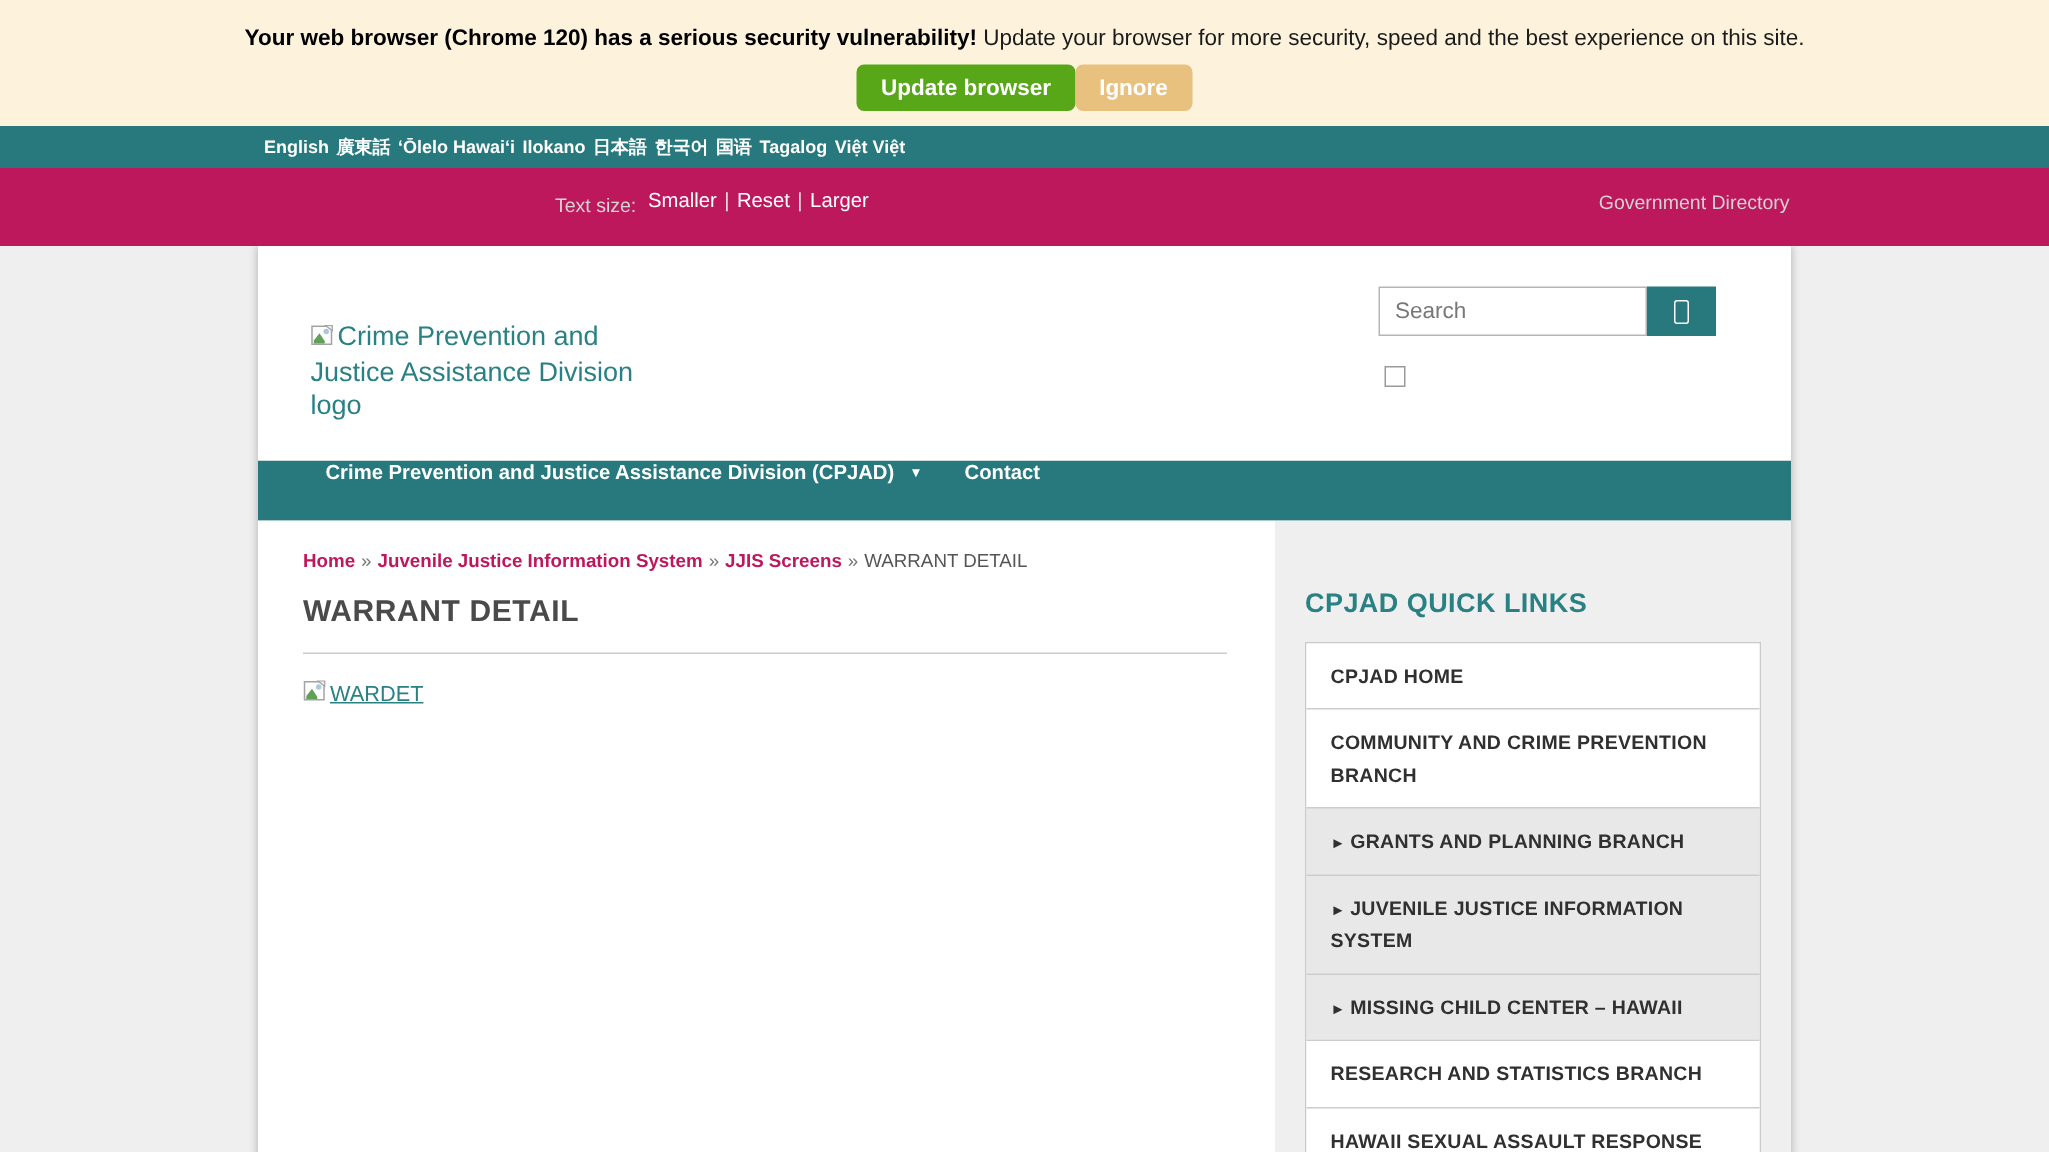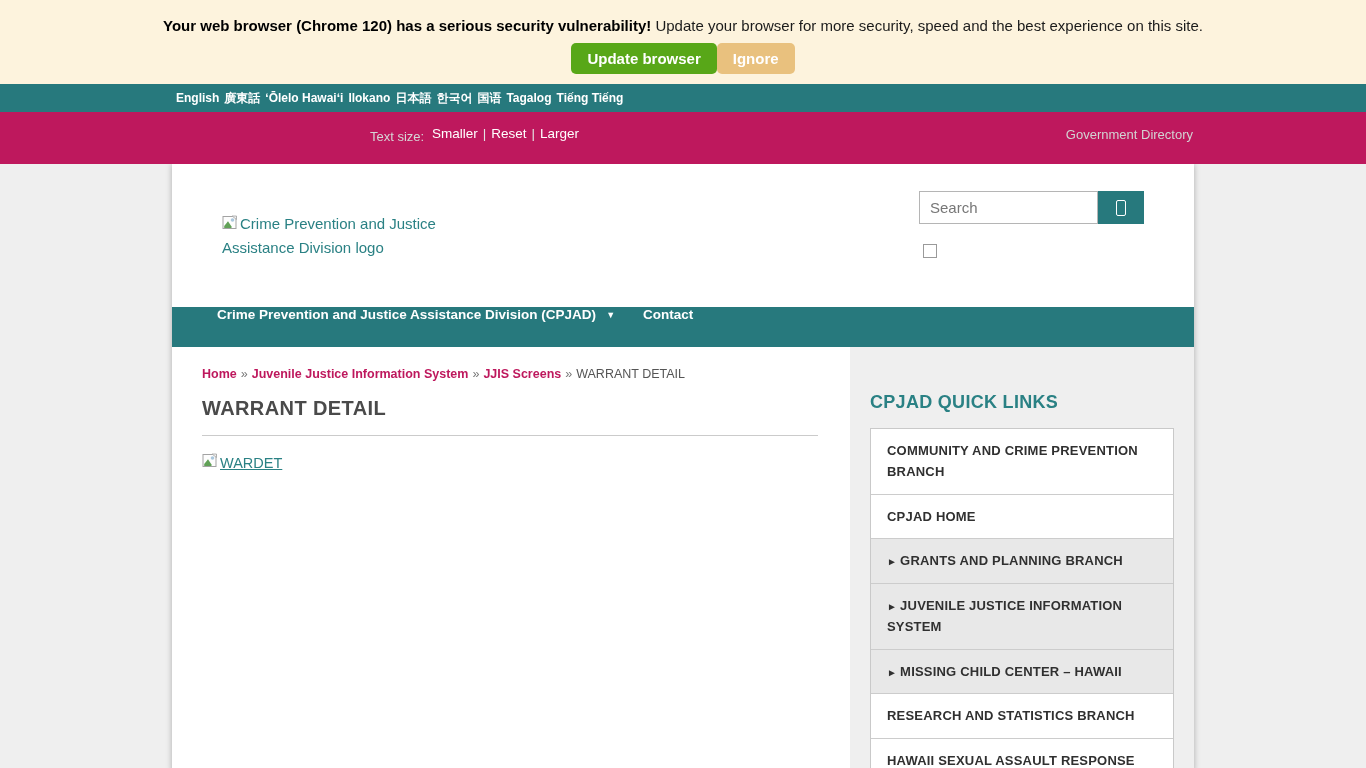--- a/index.html
+++ b/index.html
@@ -33,22 +33,22 @@
   .gov-directory { position:absolute; right:1px; top:15px; font-size:13px;
     color:#d3d3d3; text-decoration:none; cursor:pointer; }
 
   
   .page { height:608px; background:#efefef; }
   .container { width:1022px; margin-left:172px; height:100%;
     box-shadow:0 0 6px rgba(0,0,0,0.28); background:#fff; }
 
   
   .site-header { height:143px; background:#fff; position:relative; }
-  .logo-alt { position:absolute; left:50px; top:49px; width:218px;
-    color:#2a8184; font-size:15px; line-height:22px; text-decoration:none; cursor:pointer; }
+  .logo-alt { position:absolute; left:35px; top:49px; width:218px;
+    color:#2a8184; font-size:18px; line-height:22px; text-decoration:none; cursor:pointer; }
   .broken-img { display:inline-block; vertical-align:-2px; margin-right:2px; }
   .title-group { position:absolute; left:284px; top:42px; width:445px; }
   .pretitle { font-size:15px; color:#a04b3a; margin-bottom:5px; }
   .site-title { font-size:22px; font-weight:bold; color:#26797d; line-height:27px; }
   .search-area { position:absolute; left:747px; top:27px; display:flex; }
   .search-input { width:179px; height:33px; border:1px solid #b5b5b5; padding:0 10px;
     font-size:15px; color:#444; font-family:"Liberation Sans", sans-serif; outline:none; }
   .search-input::placeholder { color:#777; }
   .search-btn { width:46px; height:33px; background:#27797d; border:none; cursor:pointer;
     display:flex; align-items:center; justify-content:center; }
@@ -99,21 +99,21 @@
 
 <div class="lang-bar">
   <a>English</a>
   <a>廣東話</a>
   <a>ʻŌlelo Hawaiʻi</a>
   <a>Ilokano</a>
   <a>日本語</a>
   <a>한국어</a>
   <a>国语</a>
   <a>Tagalog</a>
-  <a>Tiếng Tiếng</a>
+  <a>Việt Việt</a>
 </div>
 
 <div class="util-bar">
   <div class="util-inner">
     <span class="text-size-label">Text size:</span>
     <span class="text-size-links">
       <a>Smaller</a><span class="ts-sep">|</span><a>Reset</a><span class="ts-sep">|</span><a>Larger</a>
     </span>
     <a class="gov-directory">Government Directory</a>
   </div>
@@ -164,22 +164,22 @@
                 <path d="M2.2 11 L6 6.2 L9.5 11.5 L9.5 13 L2.2 13 Z" fill="#61a157"></path>
                 <path d="M10 1 L14.5 1 L14.5 4.5 Z" fill="#efefef" stroke="#a3a3a3" stroke-width="0.8"></path>
               </svg></span>
             <span>WARDET</span>
           </a>
       </div>
 
       <div class="sidebar">
         <h2 class="sidebar-title">CPJAD QUICK LINKS</h2>
         <div class="quick-links">
+          <div class="ql-item"><span>CPJAD HOME</span></div>
           <div class="ql-item"><span>COMMUNITY AND CRIME PREVENTION BRANCH</span></div>
-          <div class="ql-item"><span>CPJAD HOME</span></div>
           <div class="ql-item sub"><span class="ql-arrow">►</span><span>GRANTS AND PLANNING BRANCH</span></div>
           <div class="ql-item sub"><span class="ql-arrow">►</span><span>JUVENILE JUSTICE INFORMATION SYSTEM</span></div>
           <div class="ql-item sub"><span class="ql-arrow">►</span><span>MISSING CHILD CENTER – HAWAII</span></div>
           <div class="ql-item"><span>RESEARCH AND STATISTICS BRANCH</span></div>
           <div class="ql-item"><span>HAWAII SEXUAL ASSAULT RESPONSE AND TRAINING (HSART) PROGRAM</span></div>
 
         </div>
       </div>
     </div>
 

